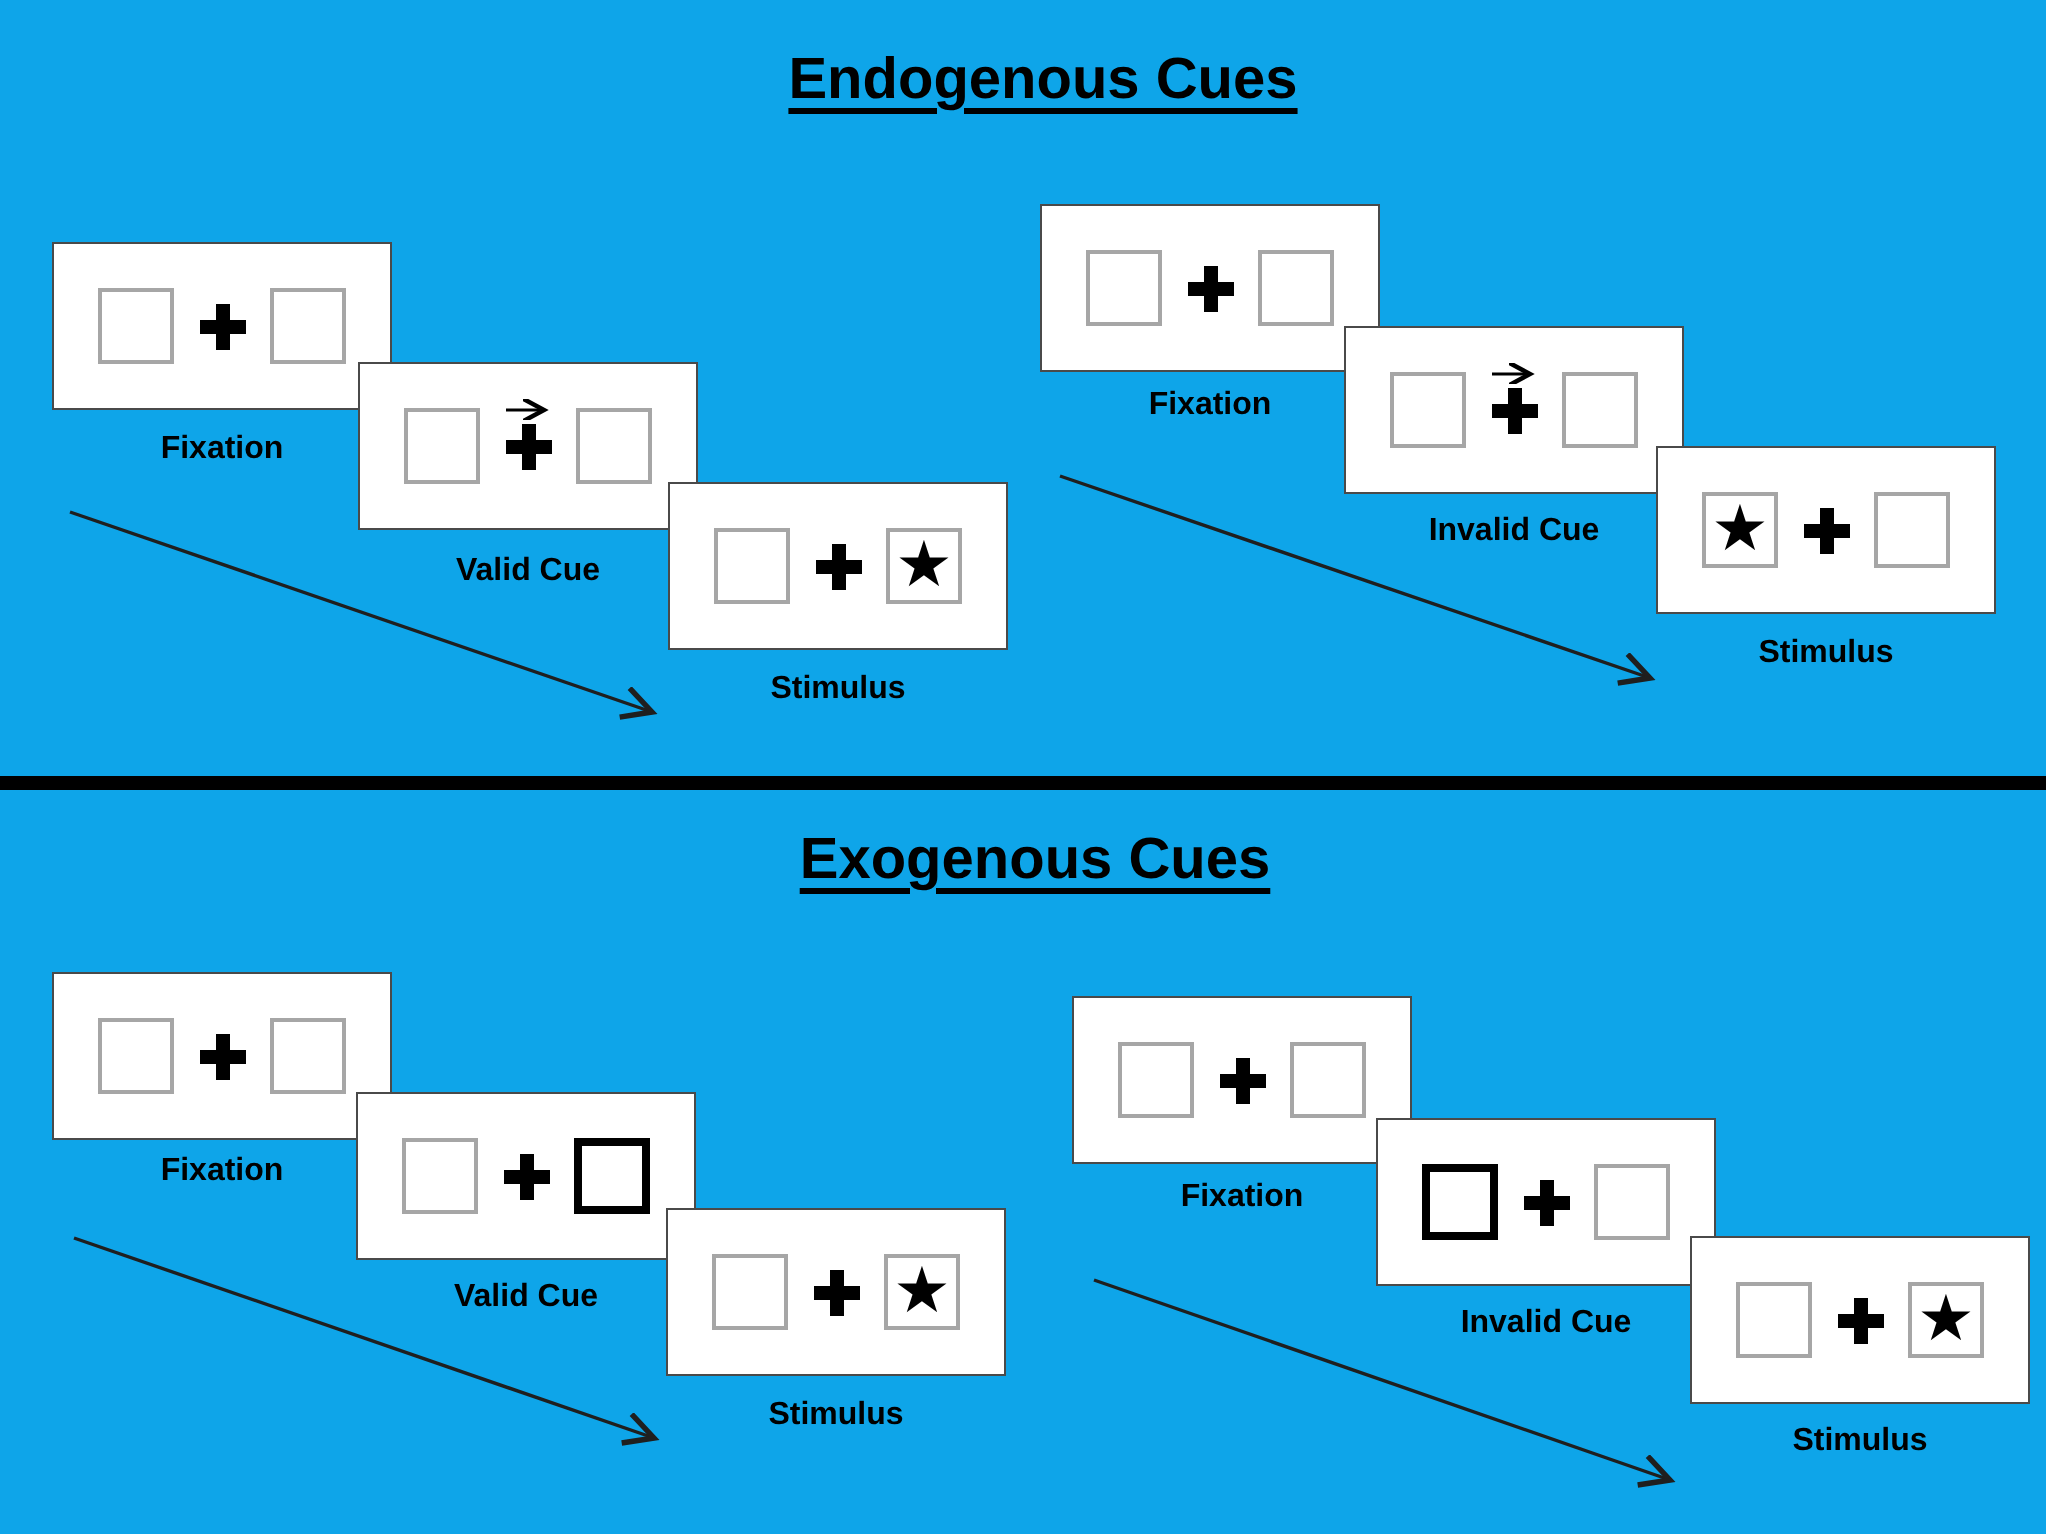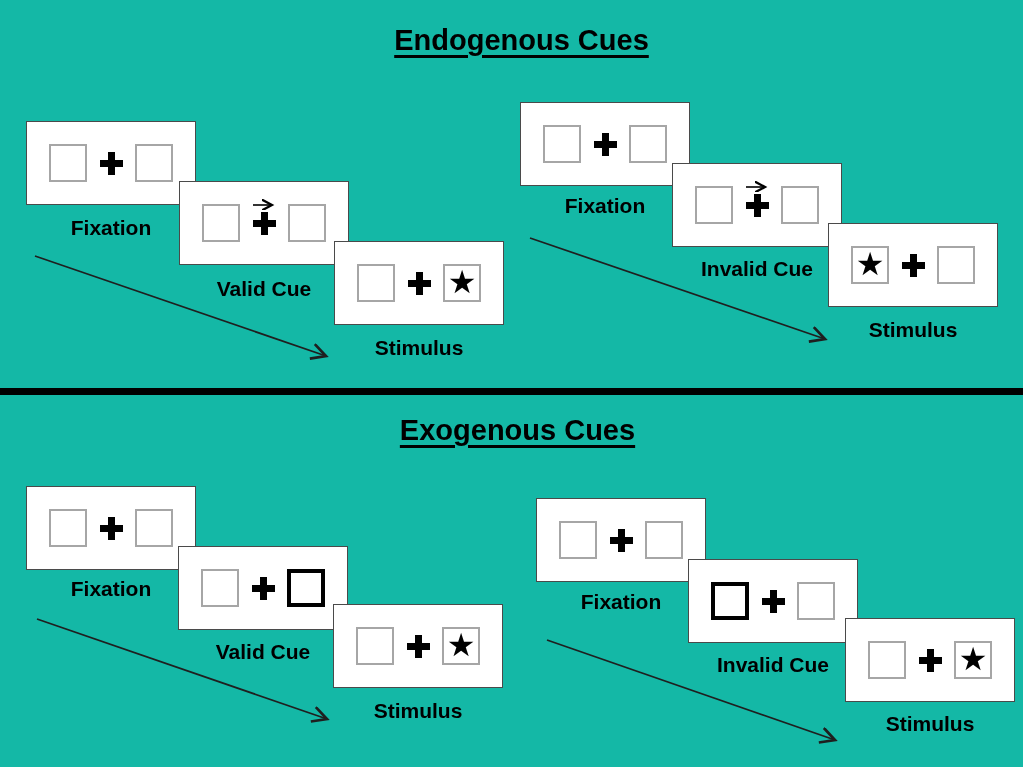--- a/index.html
+++ b/index.html
@@ -1,16 +1,16 @@
 <!DOCTYPE html>
 <html><head>
 <meta charset="utf-8">
 <style>
   html,body{margin:0;padding:0;background:#ffffff;}
-  .canvas{position:relative;width:1023px;height:767px;background:#14b8a6;
+  .canvas{position:relative;width:1023px;height:767px;background:#0ea5e9;
           font-family:"Liberation Sans",sans-serif;overflow:hidden;text-decoration:underline;}
 
   .sec-title{position:absolute;text-align:center;font-weight:700;font-size:29px;color:#000;
              text-decoration:underline;text-decoration-thickness:3px;text-underline-offset:5px;
              letter-spacing:0px;}
 
   .panel{position:absolute;width:170px;height:84px;background:#ffffff;
          border:1px solid #4a4a4a;box-sizing:border-box;
          display:flex;align-items:center;justify-content:space-between;padding:0 22px;}
 
@@ -18,21 +18,21 @@
        display:flex;align-items:center;justify-content:center;}
   .box.highlight{border:4px solid #000000;}
   .star-glyph{font-size:32px;line-height:1;color:#000;display:block;transform:translateY(-1px);}
 
   .mid{position:relative;width:24px;height:24px;display:flex;align-items:center;justify-content:center;}
   .plus{position:relative;width:23px;height:23px;}
   .plus::before{content:"";position:absolute;left:8px;top:0;width:7px;height:23px;background:#000;}
   .plus::after{content:"";position:absolute;top:8px;left:0;width:23px;height:7px;background:#000;}
   .cue-arrow{position:absolute;left:50%;top:-13px;transform:translateX(-50%);}
 
-  .plabel{position:absolute;width:170px;text-align:center;font-weight:700;font-size:21px;color:#000;white-space:nowrap;}
+  .plabel{position:absolute;width:170px;text-align:center;font-weight:700;font-size:16px;color:#000;white-space:nowrap;}
 
   .divider{position:absolute;left:0;top:388px;width:1023px;height:7px;background:#000;}
 
   .arrows{position:absolute;left:0;top:0;pointer-events:none;}
 </style>
 </head>
 <body>
 
 <div class="canvas">
 

